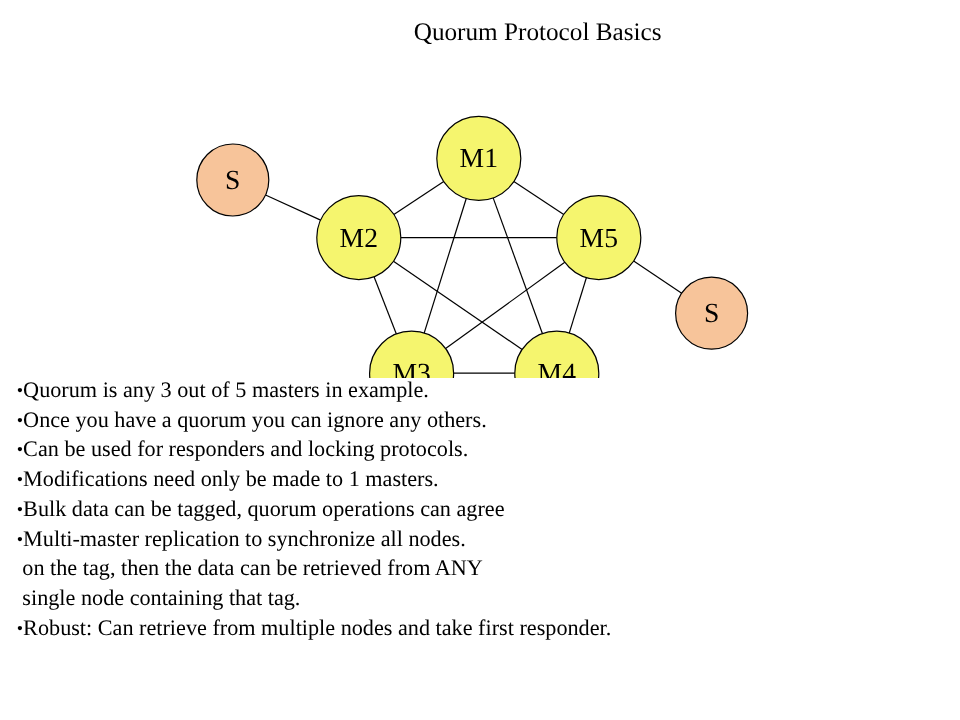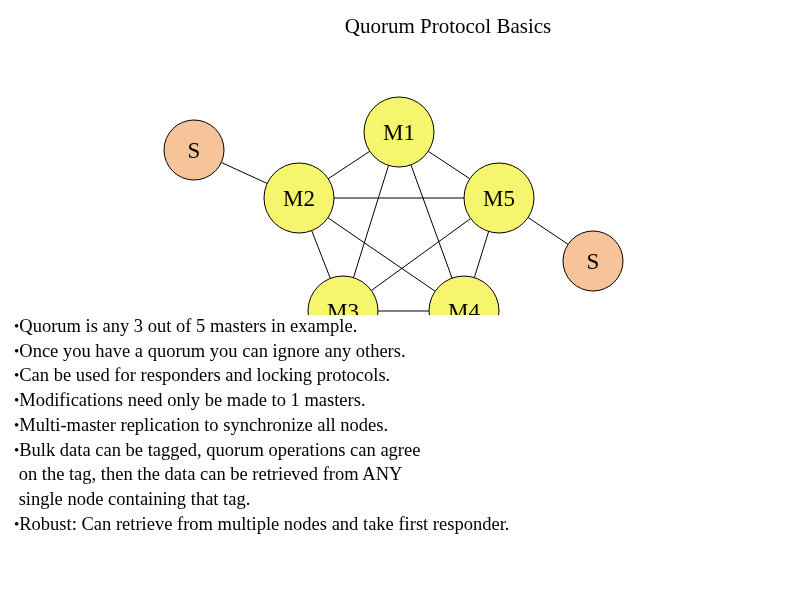--- a/index.html
+++ b/index.html
@@ -116,20 +116,20 @@
           <text x="593" y="221" text-anchor="middle" dominant-baseline="central" font-size="23">S</text>
         </g>
       </g>
   </svg>
 
   <div id="bullets">
       <div class="bullet-line"><span class="bullet-dot">•</span><span>Quorum is any 3 out of 5 masters in example.</span></div>
       <div class="bullet-line"><span class="bullet-dot">•</span><span>Once you have a quorum you can ignore any others.</span></div>
       <div class="bullet-line"><span class="bullet-dot">•</span><span>Can be used for responders and locking protocols.</span></div>
       <div class="bullet-line"><span class="bullet-dot">•</span><span>Modifications need only be made to 1 masters.</span></div>
+      <div class="bullet-line"><span class="bullet-dot">•</span><span>Bulk data can be tagged, quorum operations can agree</span></div>
       <div class="bullet-line"><span class="bullet-dot">•</span><span>Multi-master replication to synchronize all nodes.</span></div>
-      <div class="bullet-line"><span class="bullet-dot">•</span><span>Bulk data can be tagged, quorum operations can agree</span></div>
       <div class="cont-line"> on the tag, then the data can be retrieved from ANY</div>
       <div class="cont-line"> single node containing that tag.</div>
       <div class="bullet-line"><span class="bullet-dot">•</span><span>Robust: Can retrieve from multiple nodes and take first responder.</span></div>
     </div>
 
 </div>
 
 </body></html>

